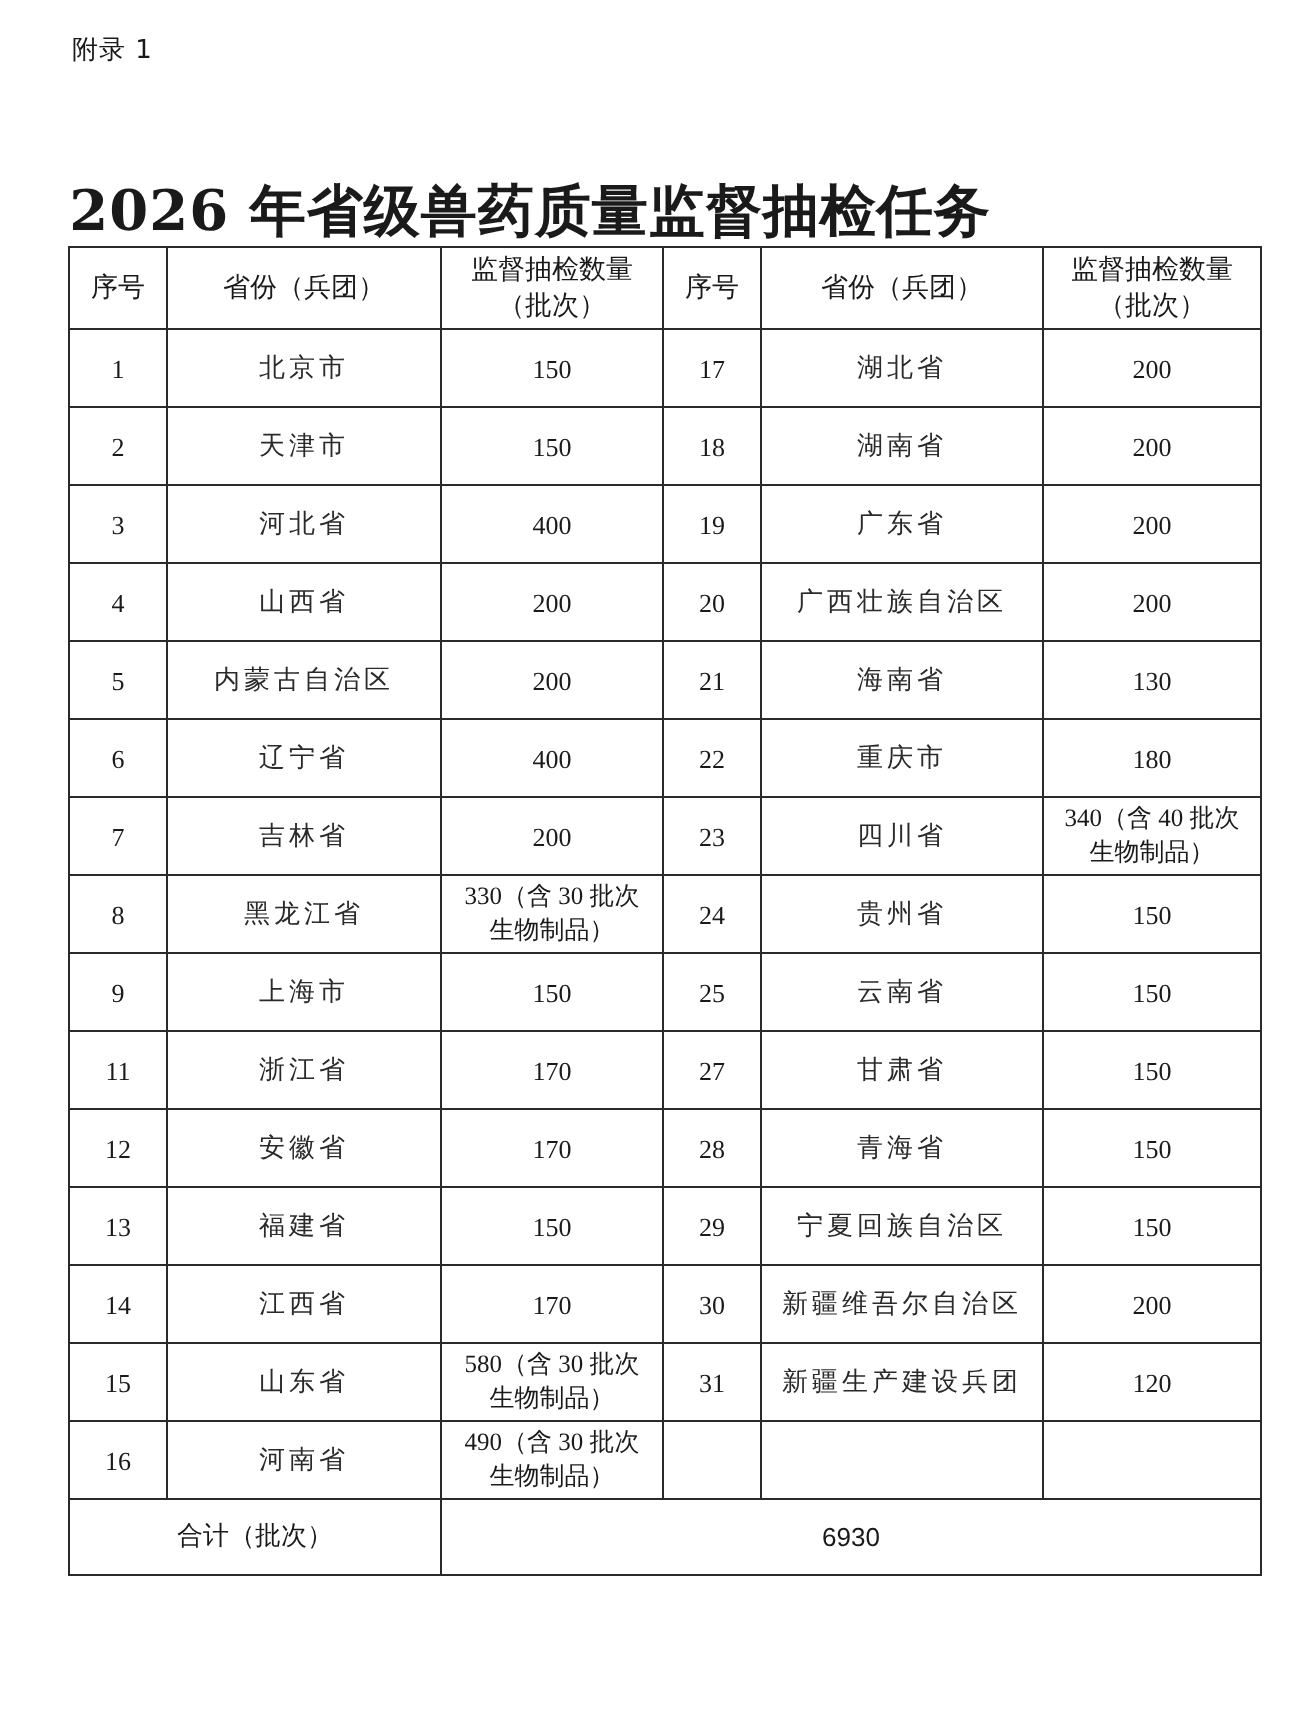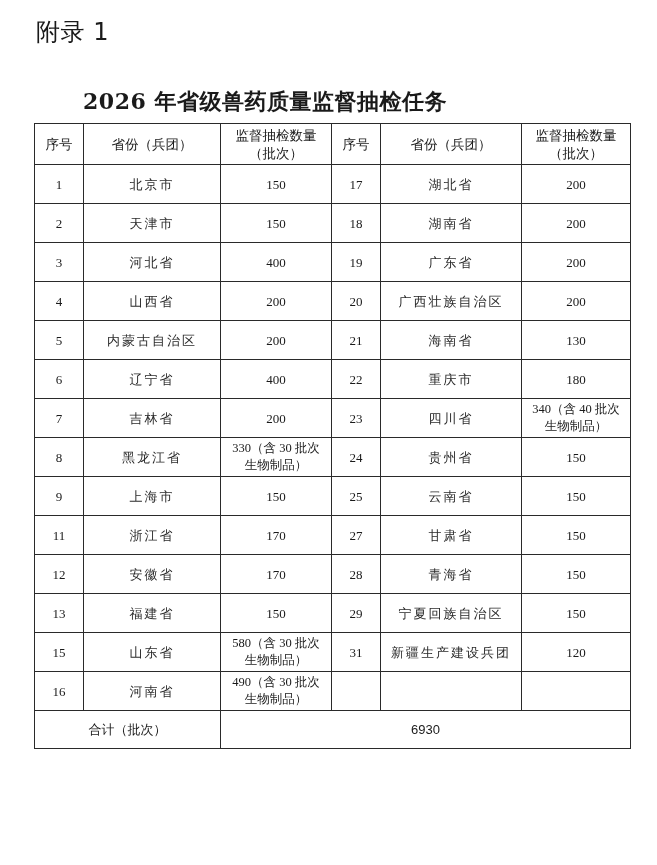--- a/index.html
+++ b/index.html
@@ -12,31 +12,31 @@
       height: 865px;
       position: relative;
       overflow: hidden;
       font-family: "DejaVu Serif", "Liberation Serif", serif;
       color: #1a1a1a;
     }
     .appendix-label {
       position: absolute;
       left: 36px;
       top: 16px;
-      font-size: 24px;
+      font-size: 13px;
       font-family: "DejaVu Sans", "Liberation Sans", sans-serif;
       letter-spacing: 0.5px;
     }
     .doc-title {
       position: absolute;
       left: 0;
       width: 530px;
       top: 87px;
       text-align: center;
-      font-size: 22px;
+      font-size: 28px;
       font-weight: bold;
       font-family: "DejaVu Serif", "Liberation Serif", serif;
       letter-spacing: 0.5px;
     }
     table.task-table {
       position: absolute;
       left: 34px;
       top: 123px;
       width: 596px;
       border-collapse: collapse;
@@ -222,20 +222,28 @@
       </tr>
       <tr>
         <td class="num-cell">13</td>
         <td class="name-cell">福建省</td>
         <td class="qty-cell">150</td>
         <td class="num-cell">29</td>
         <td class="name-cell">宁夏回族自治区</td>
         <td class="qty-cell">150</td>
       </tr>
       <tr>
+        <td class="num-cell">14</td>
+        <td class="name-cell">江西省</td>
+        <td class="qty-cell">170</td>
+        <td class="num-cell">30</td>
+        <td class="name-cell">新疆维吾尔自治区</td>
+        <td class="qty-cell">200</td>
+      </tr>
+      <tr>
         <td class="num-cell">15</td>
         <td class="name-cell">山东省</td>
         <td class="qty-cell note">
           <div>580（含 30 批次</div>
           <div>生物制品）</div>
         </td>
         <td class="num-cell">31</td>
         <td class="name-cell">新疆生产建设兵团</td>
         <td class="qty-cell">120</td>
       </tr>

